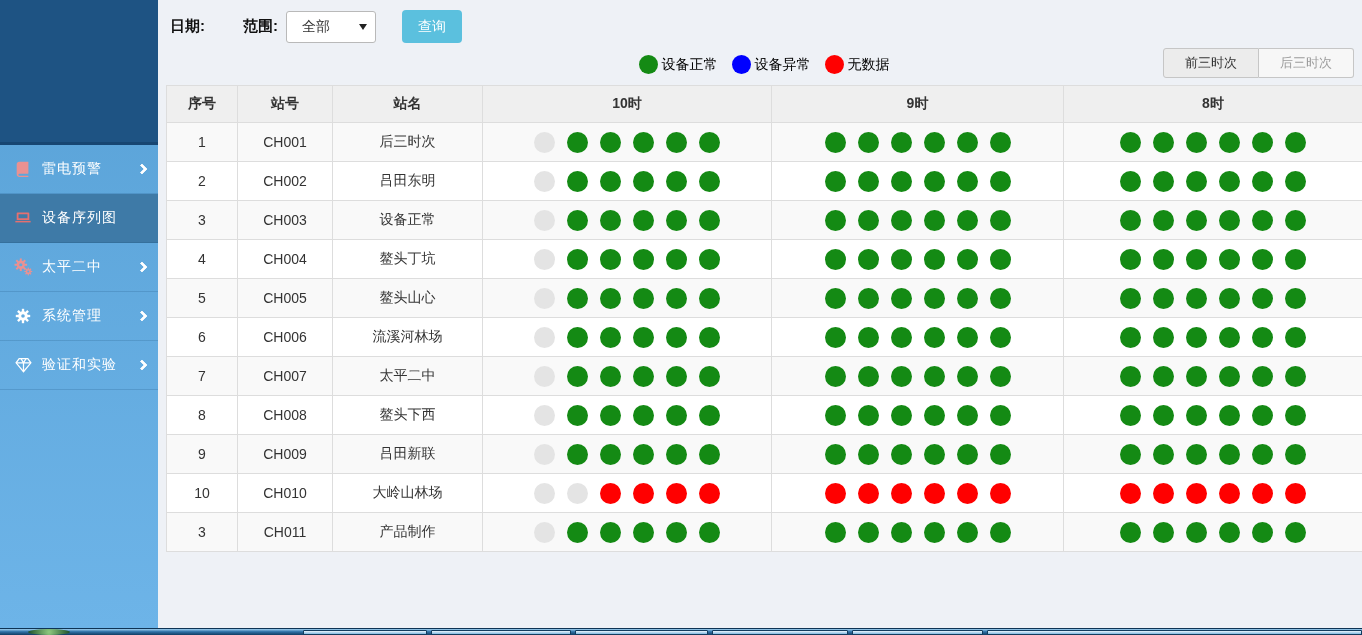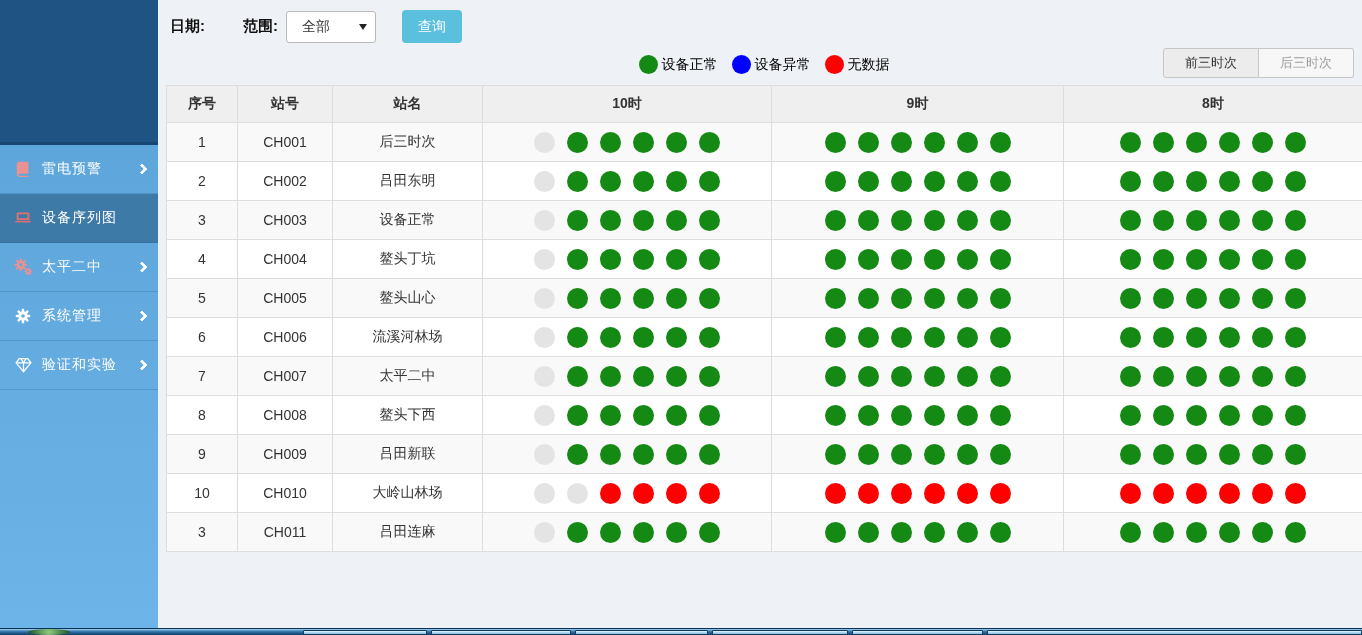--- a/index.html
+++ b/index.html
@@ -585,21 +585,21 @@
                   <span class="dot" data-name="status-dot" style="background: rgb(255, 0, 0);"></span>
                   <span class="dot" data-name="status-dot" style="background: rgb(255, 0, 0);"></span>
                   <span class="dot" data-name="status-dot" style="background: rgb(255, 0, 0);"></span>
                   <span class="dot" data-name="status-dot" style="background: rgb(255, 0, 0);"></span>
                 </div>
               </td>
             </tr>
             <tr data-name="table-row">
               <td data-name="row-number">3</td>
               <td data-name="station-id">CH011</td>
-              <td data-name="station-name">吕田连麻</td>
+              <td data-name="station-name">产品制作</td>
               <td data-name="status-dots-cell-h10">
                 <div class="dots">
                   <span class="dot" data-name="status-dot" style="background: rgb(228, 228, 228);"></span>
                   <span class="dot" data-name="status-dot" style="background: rgb(20, 138, 20);"></span>
                   <span class="dot" data-name="status-dot" style="background: rgb(20, 138, 20);"></span>
                   <span class="dot" data-name="status-dot" style="background: rgb(20, 138, 20);"></span>
                   <span class="dot" data-name="status-dot" style="background: rgb(20, 138, 20);"></span>
                   <span class="dot" data-name="status-dot" style="background: rgb(20, 138, 20);"></span>
                 </div>
               </td>

